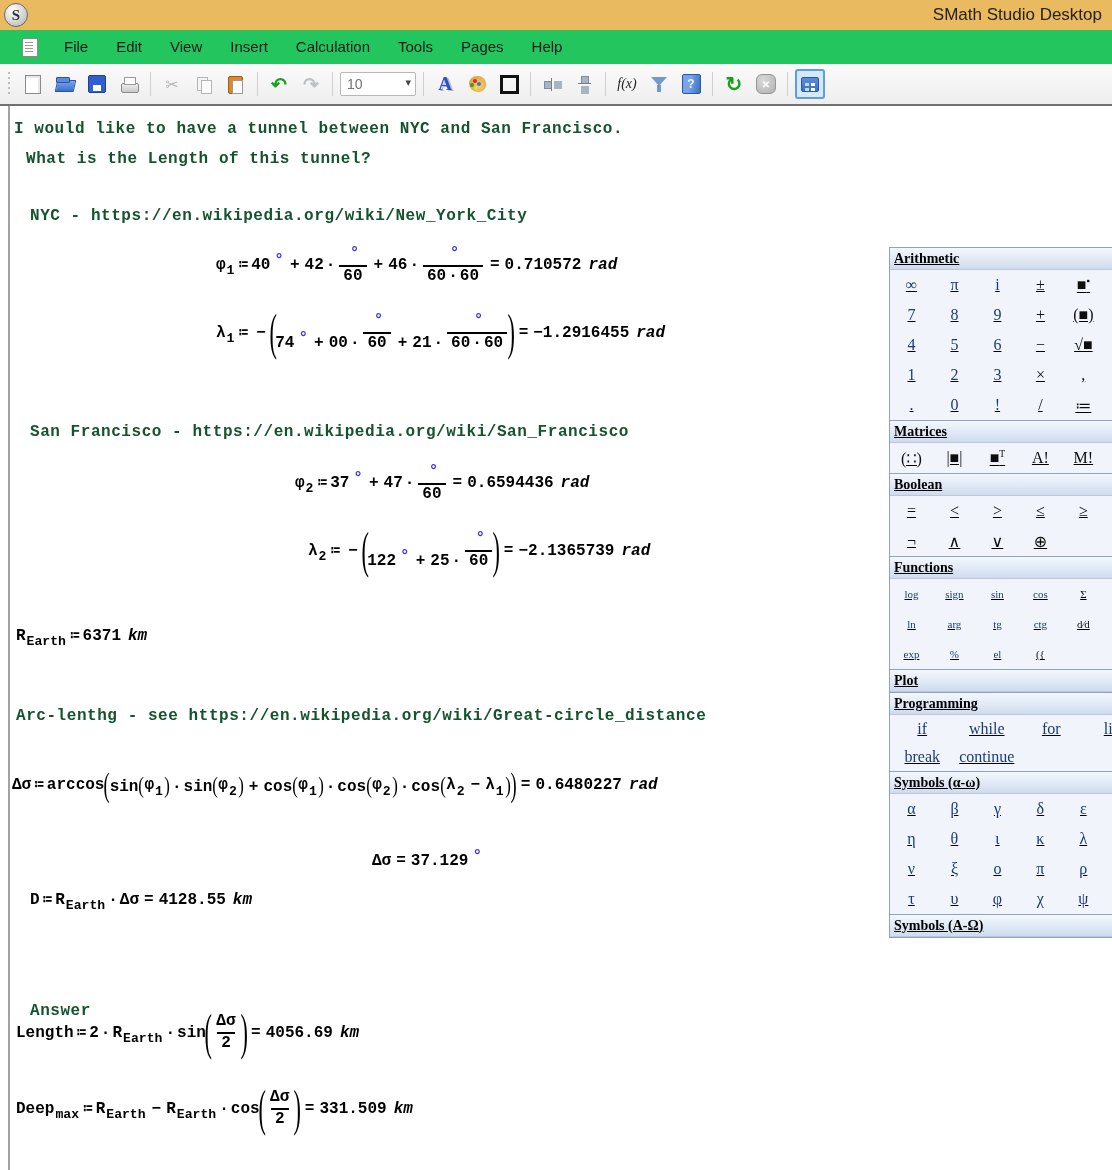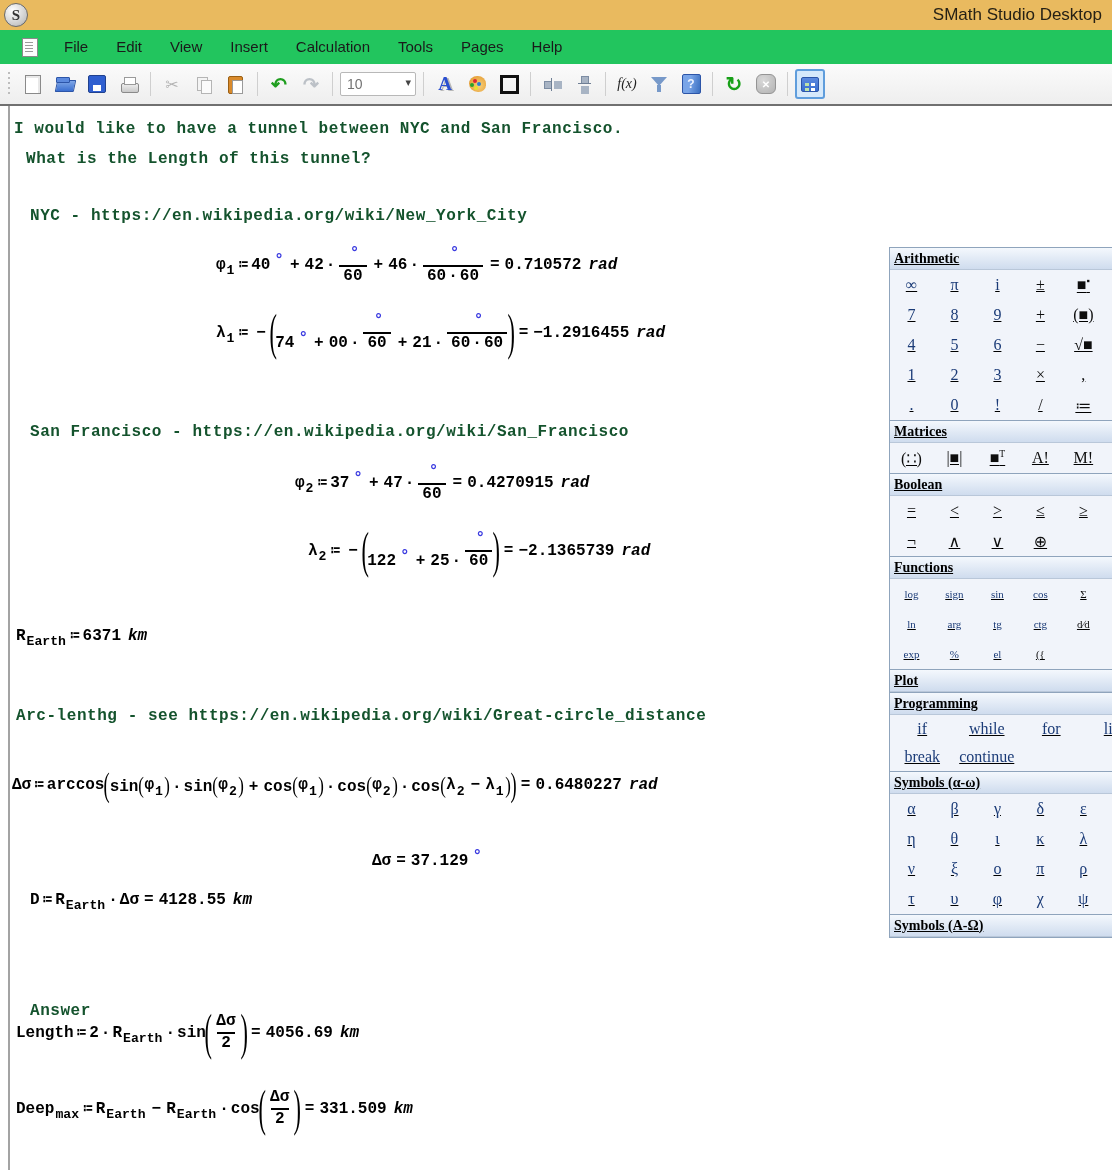--- a/index.html
+++ b/index.html
@@ -318,21 +318,21 @@
         <span class="tk-op">+</span>
         <span class="tk-num">47</span>
         <span class="tk-dot">·</span>
         <span class="tk-frac">
           <span class="tk-fnum"><span class="tk-deg">°</span></span>
           <span class="tk-fden">
             <span class="tk-num">60</span>
           </span>
         </span>
         <span class="tk-eq">=</span>
-        <span class="tk-num">0.4270915</span>
+        <span class="tk-num">0.6594436</span>
         <span class="tk-unit">rad</span>
       </div>
     <div class="eq eq-lam2">
         <span class="tk-var">λ</span>
         <span class="tk-sub">2</span>
         <span class="tk-def">≔</span>
         <span class="tk-op">−</span>
         <span class="tk-group">
           <span class="tk-paren pg-big">(</span>
           <span class="tk-inner">

